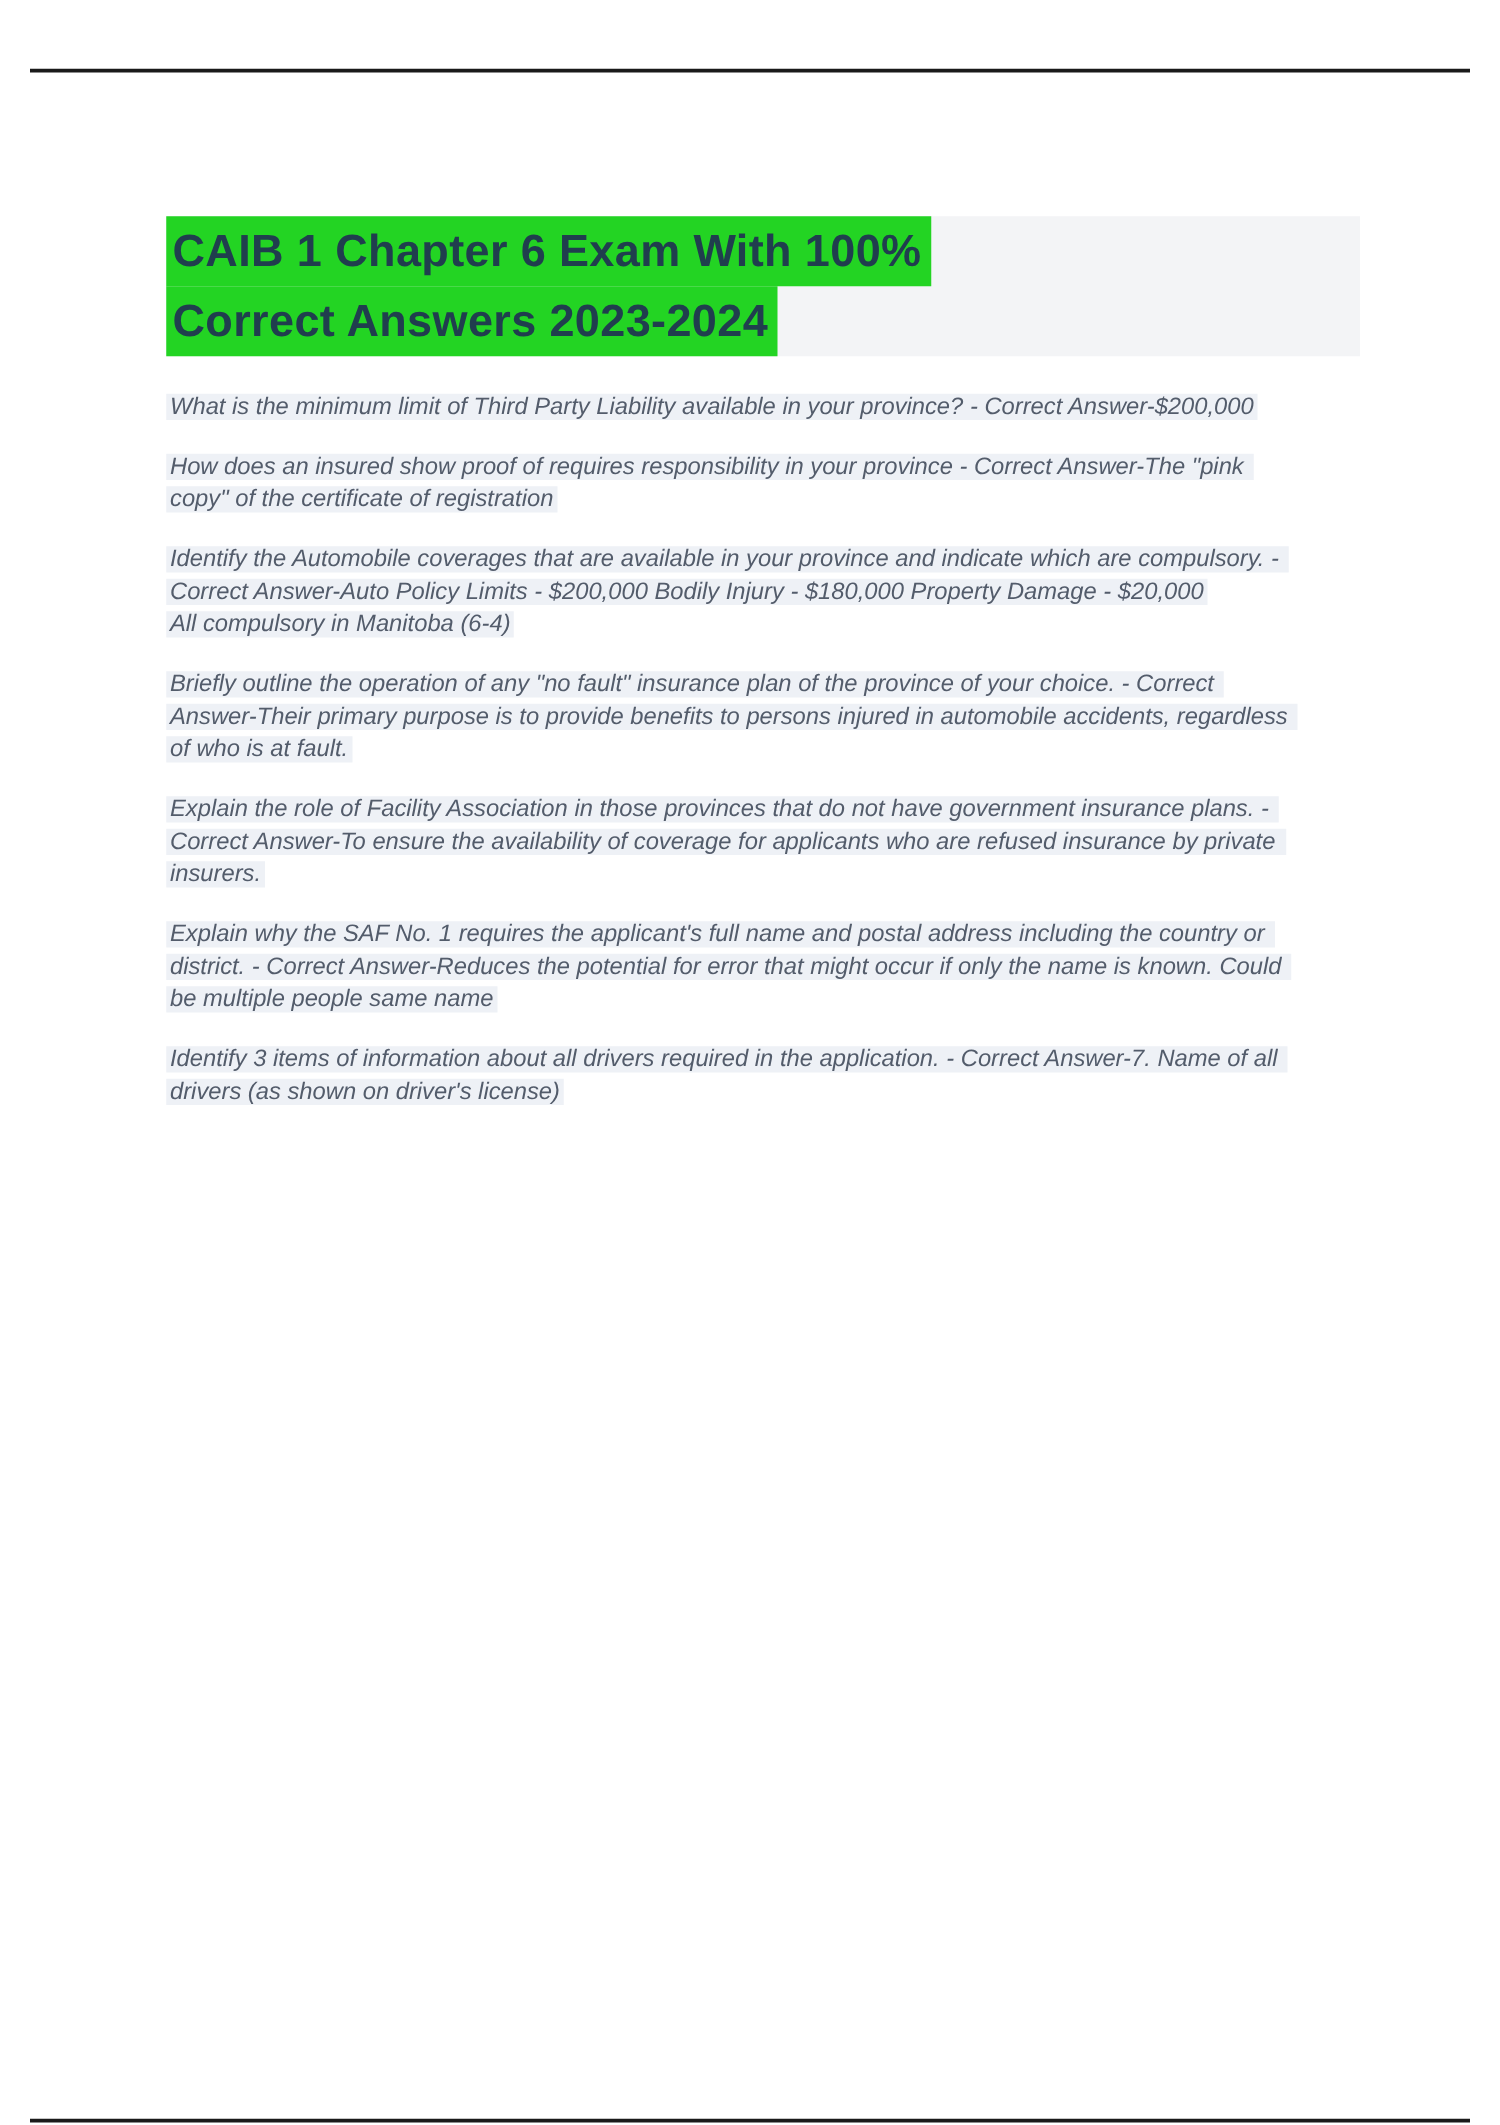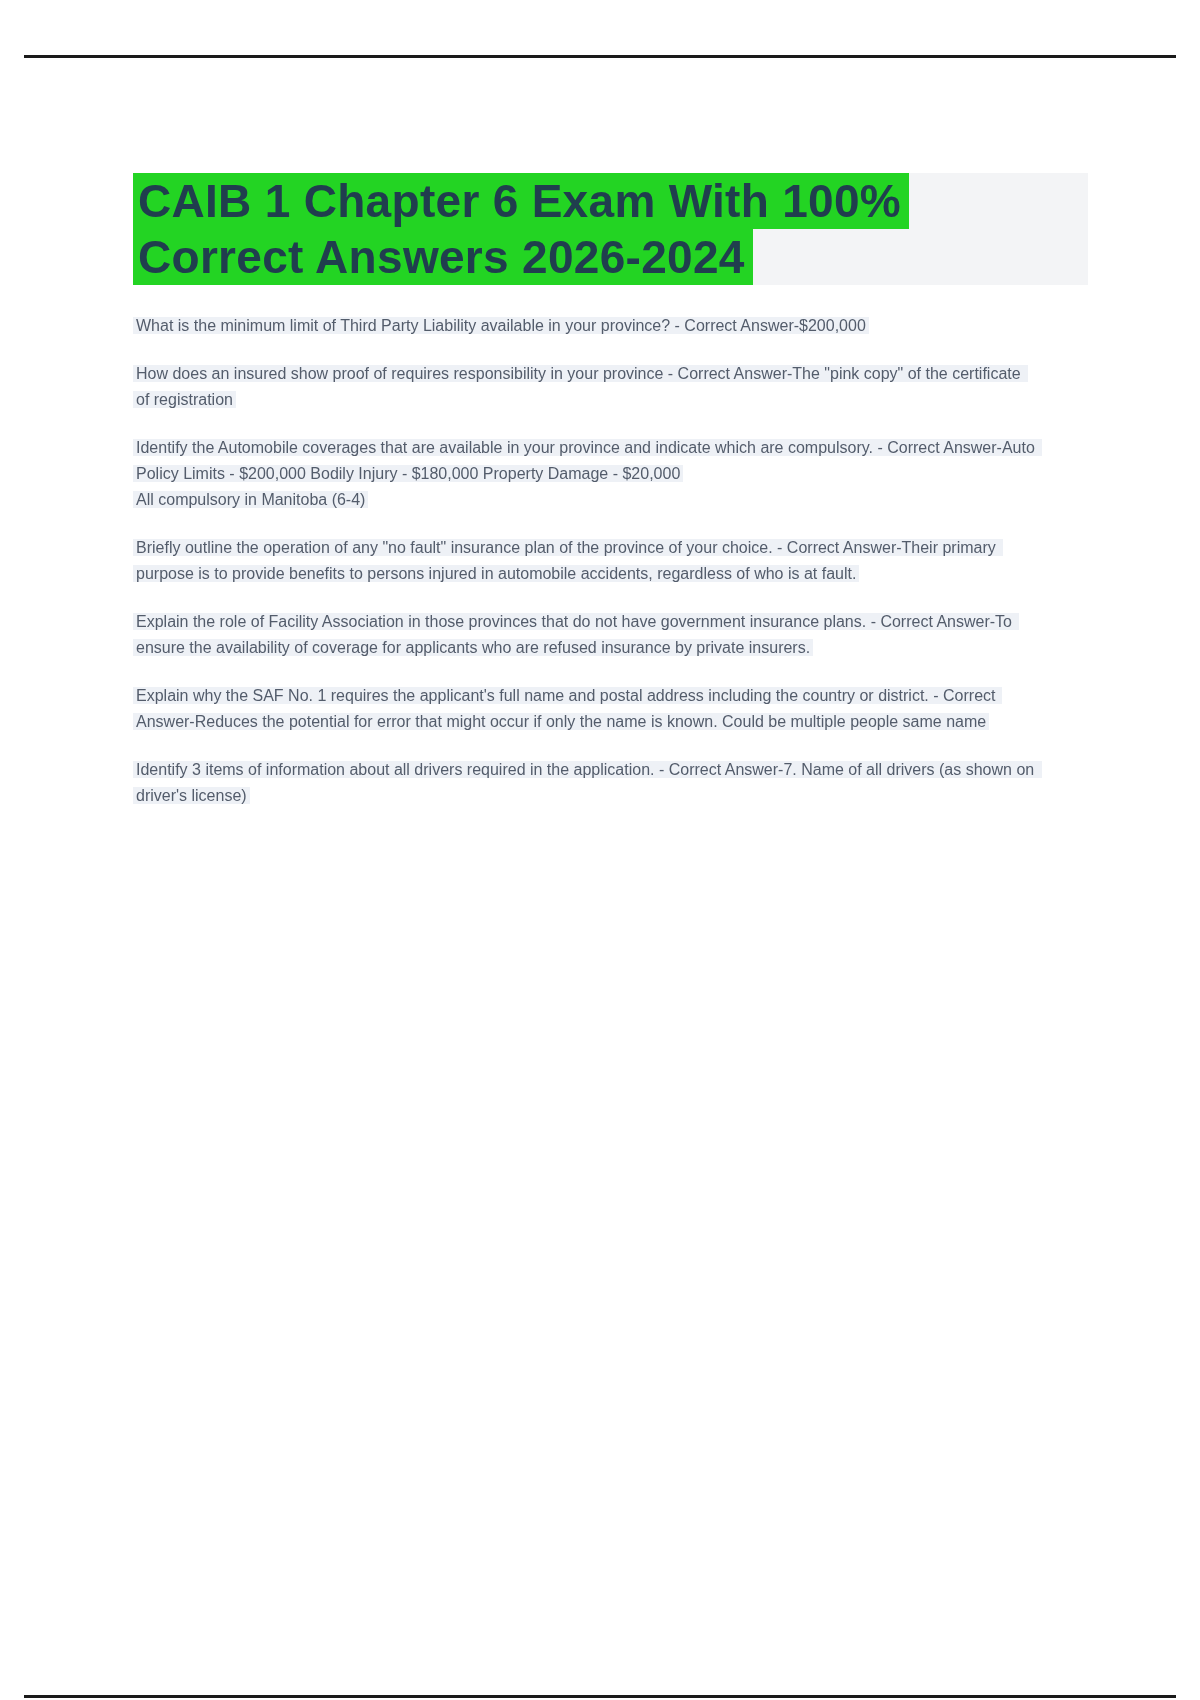--- a/index.html
+++ b/index.html
@@ -16,52 +16,53 @@
   }
   .rule-top { top: 55px; }
   .rule-bottom { top: 1695px; }
   .content {
     position: absolute; left: 133px; top: 173px; width: 955px;
   }
   .title-block {
     background: var(--title-band-bg, #f3f4f6);
     margin: 0 0 28px 0;
     color: var(--title-text, #203e4e);
-    font-size: 46px; font-weight: bold;
+    font-size: 36px; font-weight: bold;
     line-height: 56px; letter-spacing: 0.3px;
   }
   .title-line { display: block; white-space: nowrap; }
   .title-mark {
     background: var(--green-highlight, #23d423);
     display: inline-block;
     padding: 0 8px 0 5px;
   }
   .para {
     width: 902px;
     margin: 0 0 22px 0;
-    font-size: 16px; line-height: 26px;
+    font-size: 19px; line-height: 26px;
     color: var(--body-text, #535c6b);
+    font-style: italic;
   }
   .para .hl {
     background: var(--line-highlight, #eef1f6);
     -webkit-box-decoration-break: clone;
     box-decoration-break: clone;
     padding: 0 3px;
     white-space: pre-wrap;
   }
 </style>
 </head>
 <body>
 
 <div class="rule rule-top"></div>
 
 <div class="content">
   <h1 class="title-block">
     <span class="title-line"><span class="title-mark">CAIB 1 Chapter 6 Exam With 100%</span></span>
-    <span class="title-line"><span class="title-mark">Correct Answers 2026-2024</span></span>
+    <span class="title-line"><span class="title-mark">Correct Answers 2023-2024</span></span>
   </h1>
 
   <div>
       <p class="para"><span class="hl">What is the minimum limit of Third Party Liability available in your province? - Correct Answer-$200,000</span></p>
       <p class="para"><span class="hl">How does an insured show proof of requires responsibility in your province - Correct Answer-The "pink copy" of the certificate of registration</span></p>
       <p class="para"><span class="hl">Identify the Automobile coverages that are available in your province and indicate which are compulsory. - Correct Answer-Auto Policy Limits - $200,000 Bodily Injury - $180,000 Property Damage - $20,000
 All compulsory in Manitoba (6-4)</span></p>
       <p class="para"><span class="hl">Briefly outline the operation of any "no fault" insurance plan of the province of your choice. - Correct Answer-Their primary purpose is to provide benefits to persons injured in automobile accidents, regardless of who is at fault.</span></p>
       <p class="para"><span class="hl">Explain the role of Facility Association in those provinces that do not have government insurance plans. - Correct Answer-To ensure the availability of coverage for applicants who are refused insurance by private insurers.</span></p>
       <p class="para"><span class="hl">Explain why the SAF No. 1 requires the applicant's full name and postal address including the country or district. - Correct Answer-Reduces the potential for error that might occur if only the name is known. Could be multiple people same name</span></p>

